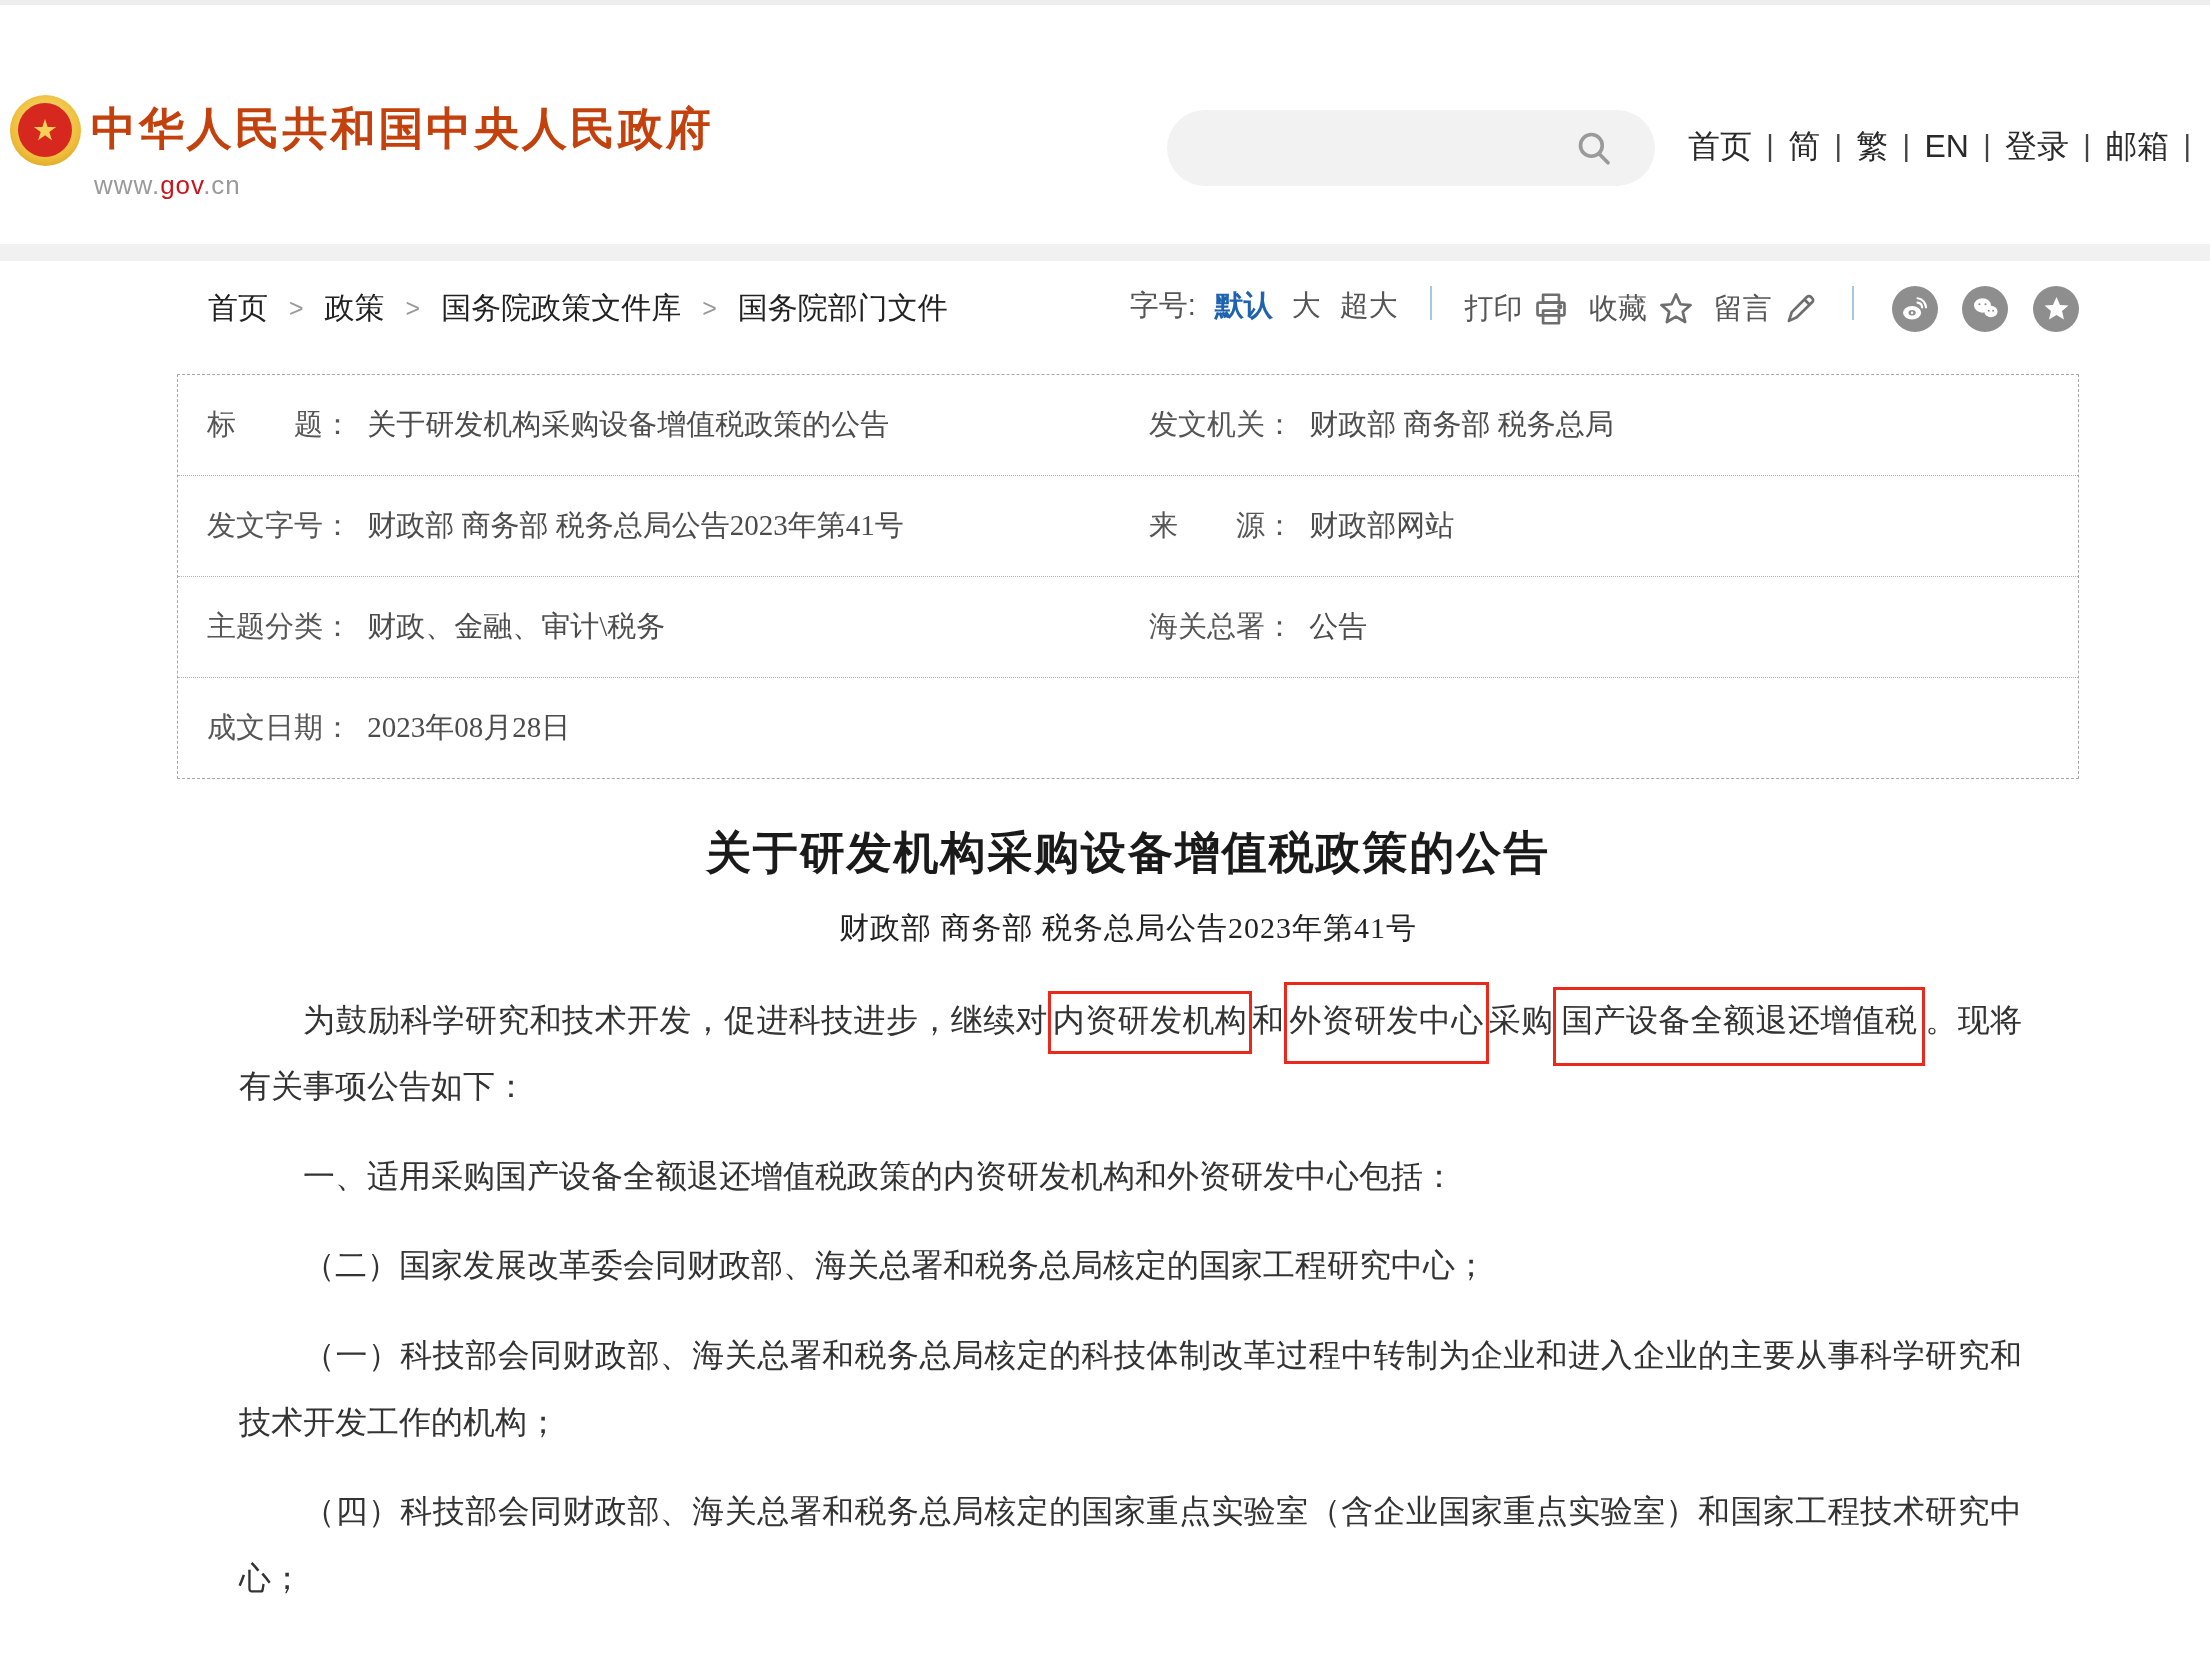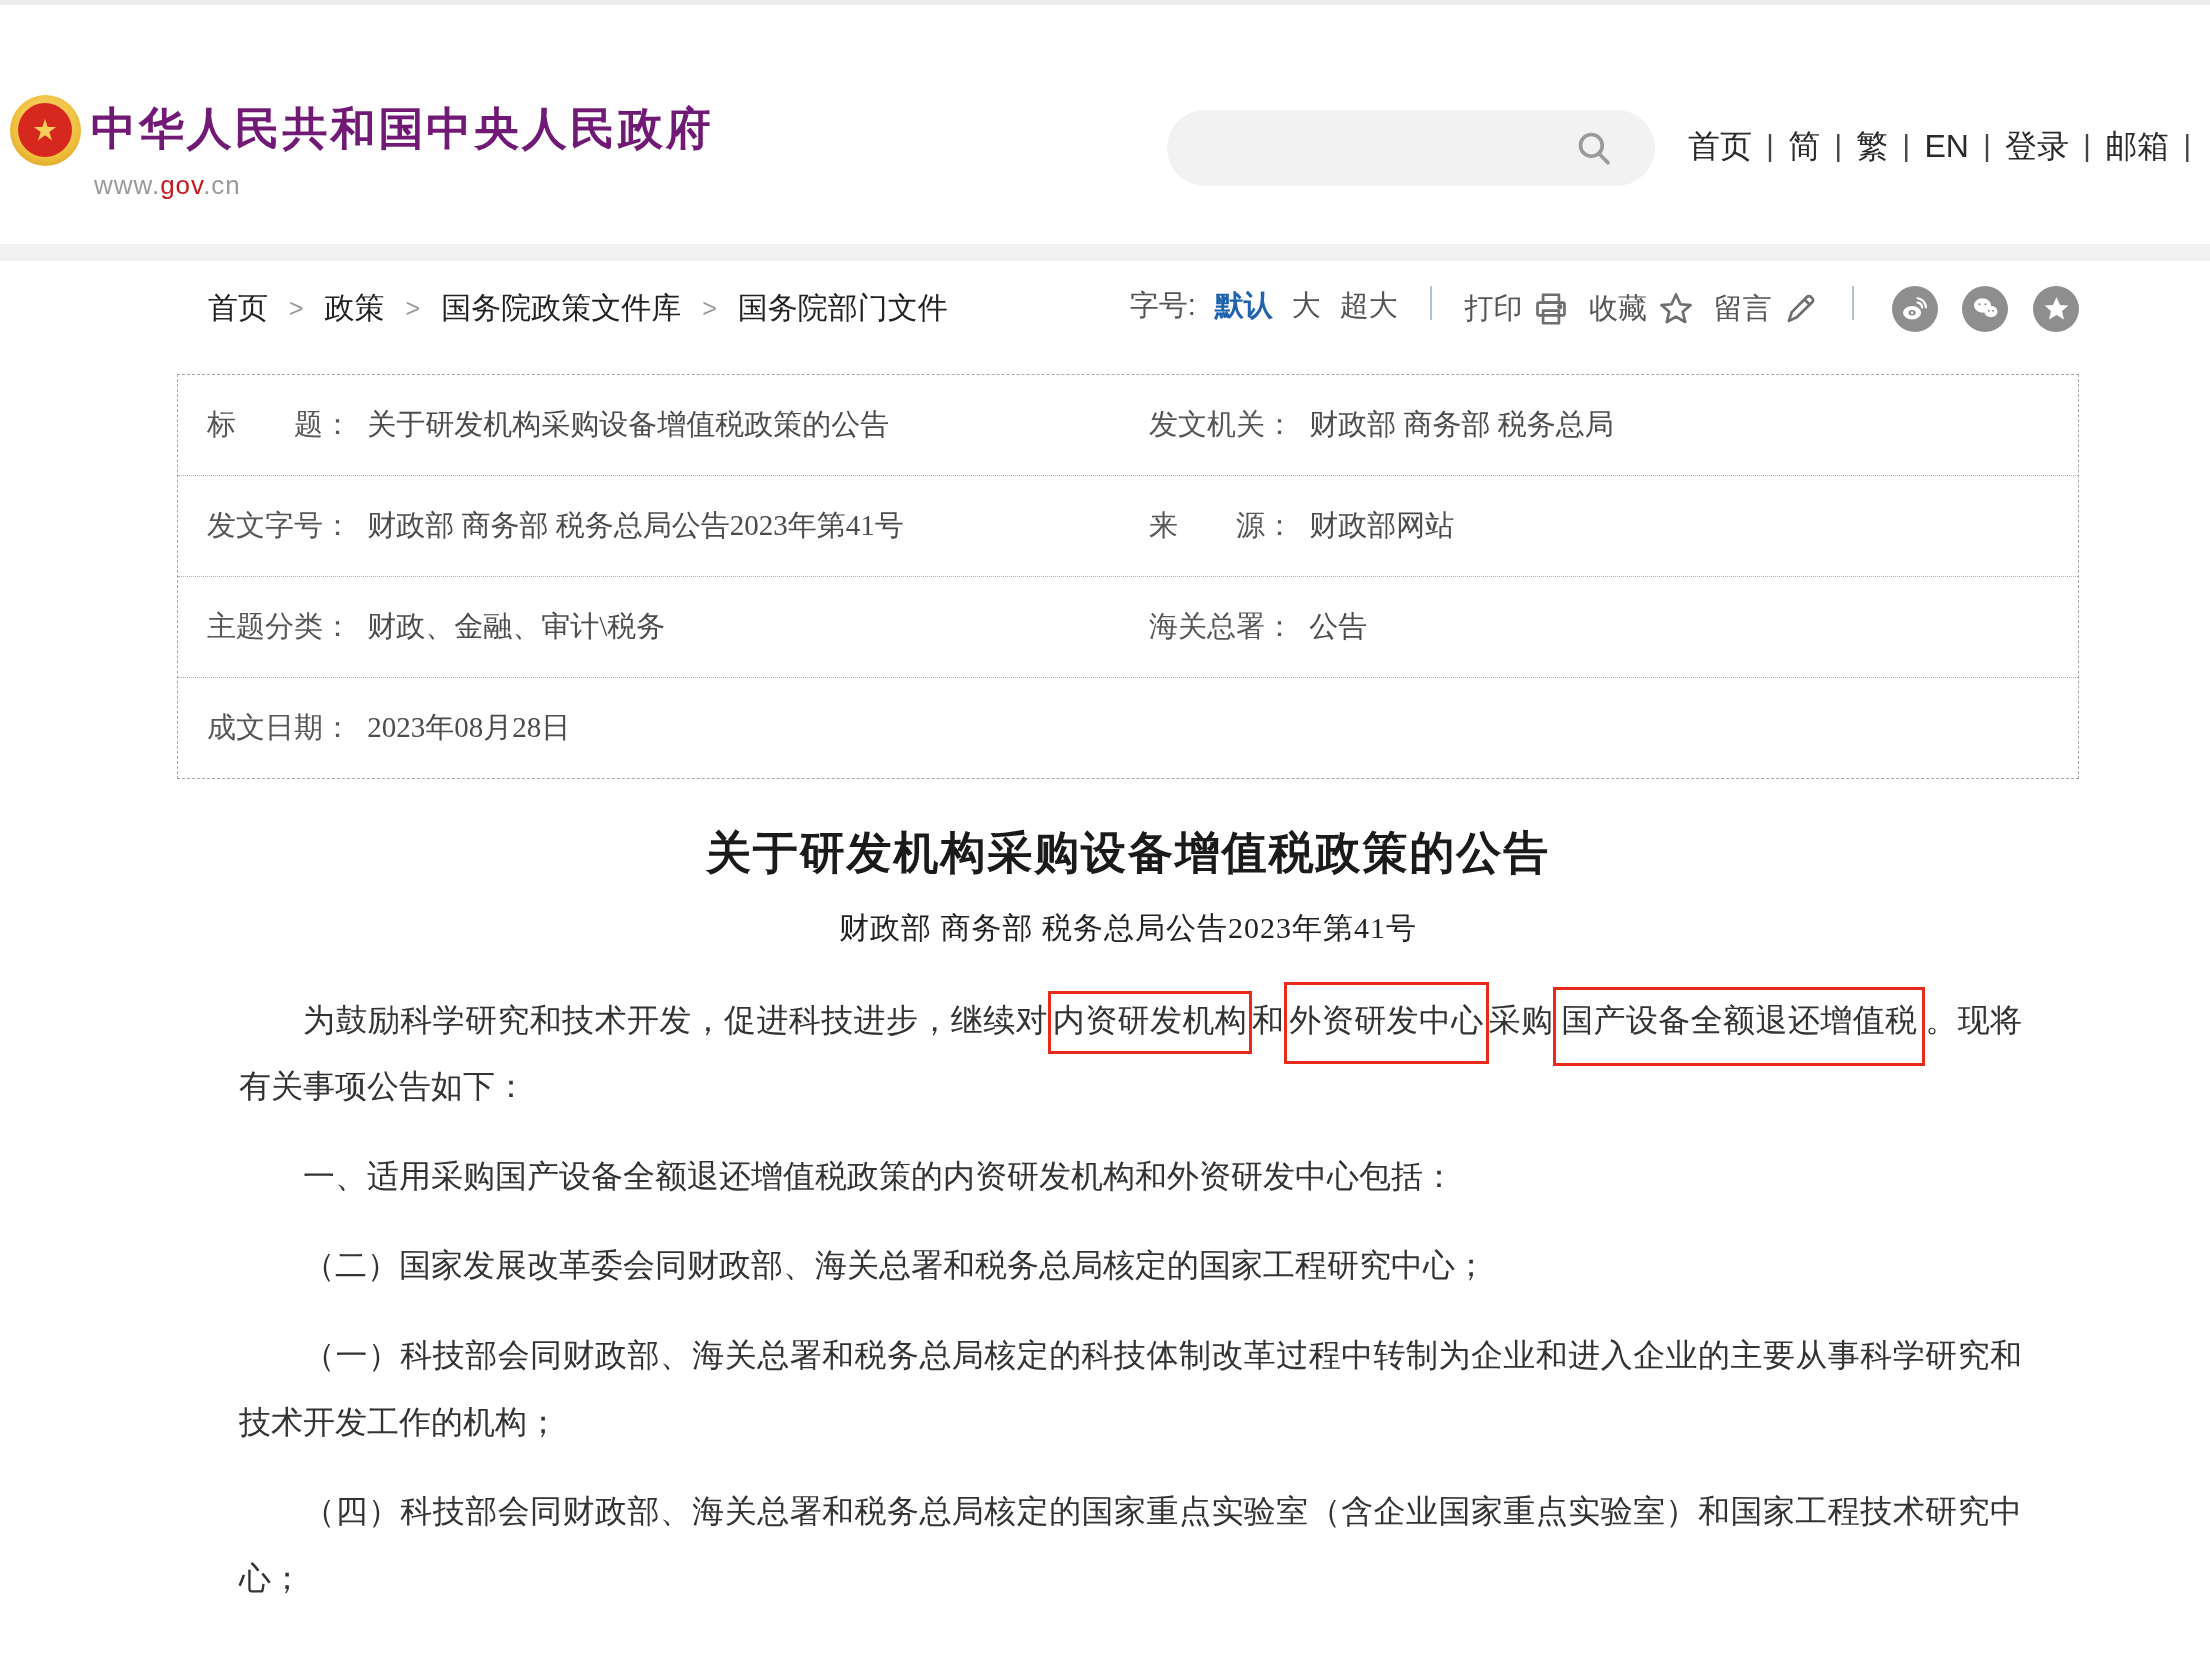--- a/index.html
+++ b/index.html
@@ -12,21 +12,21 @@
 
   
   .header{ position:relative; height:239px; background:#fff; }
   .emblem{ position:absolute; left:9.6px; top:90px; width:71px; height:71px; border-radius:50%;
     background:radial-gradient(circle at 50% 42%, #f7d469 0 28%, #eebd3a 62%, #c99415 100%);
     display:flex; align-items:center; justify-content:center; }
   .emblem-inner{ width:54px; height:54px; border-radius:50%; background:#d6281e;
     display:flex; align-items:center; justify-content:center; }
   .emblem-star{ color:#f7d05a; font-size:29px; line-height:1; font-family:"DejaVu Sans", sans-serif; }
   .site-title{ position:absolute; left:91px; top:94px; font-family:"Liberation Sans", sans-serif;
-    font-weight:bold; font-size:45px; letter-spacing:2.9px; color:#701a75; white-space:nowrap; }
+    font-weight:bold; font-size:45px; letter-spacing:2.9px; color:#c2410c; white-space:nowrap; }
   .site-url{ position:absolute; left:94px; top:165px; font-family:"Liberation Sans", sans-serif;
     font-size:26px; color:#9a9a9a; letter-spacing:1px; }
   .site-url b{ color:#c8161e; font-weight:normal; }
   .search-pill{ position:absolute; left:1167px; top:105px; width:488px; height:76px;
     background:#f2f2f2; border-radius:38px; }
   .search-input{ position:absolute; left:0; top:0; width:100%; height:100%; border:none; outline:none;
     background:transparent; font-size:29px; padding:0 96px 0 34px; font-family:"Liberation Sans", sans-serif; color:#333;}
   .search-icon{ position:absolute; right:40px; top:17px; width:42px; height:42px; }
   .top-nav{ position:absolute; left:1688px; top:120px; width:516px; display:flex; align-items:center;
     gap:14.3px; font-family:"Liberation Sans", sans-serif; font-size:32px; color:#2a2a2a; white-space:nowrap; }

